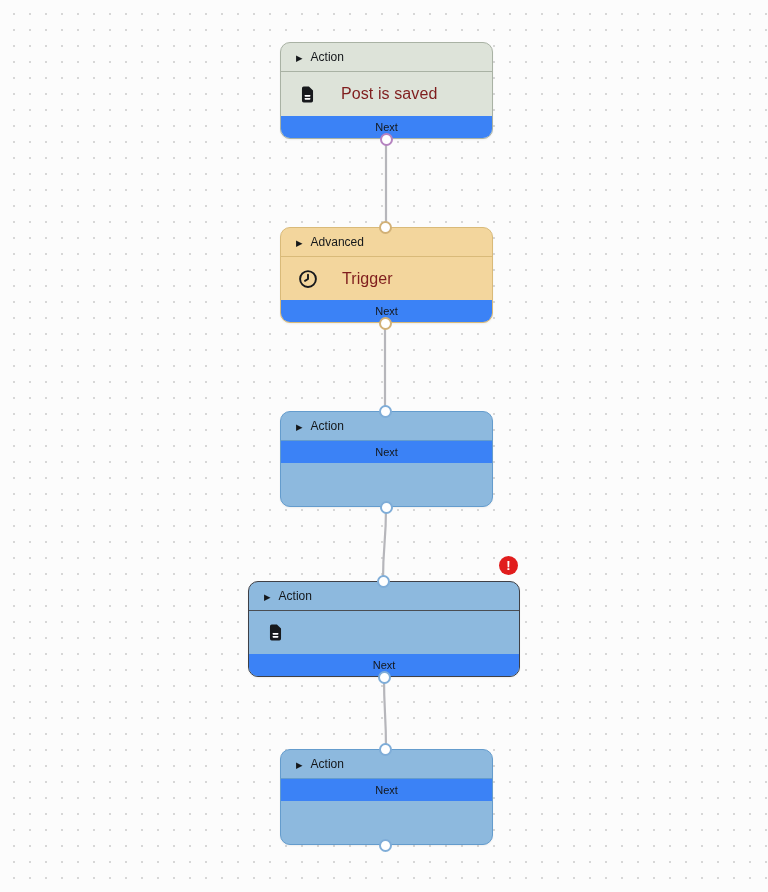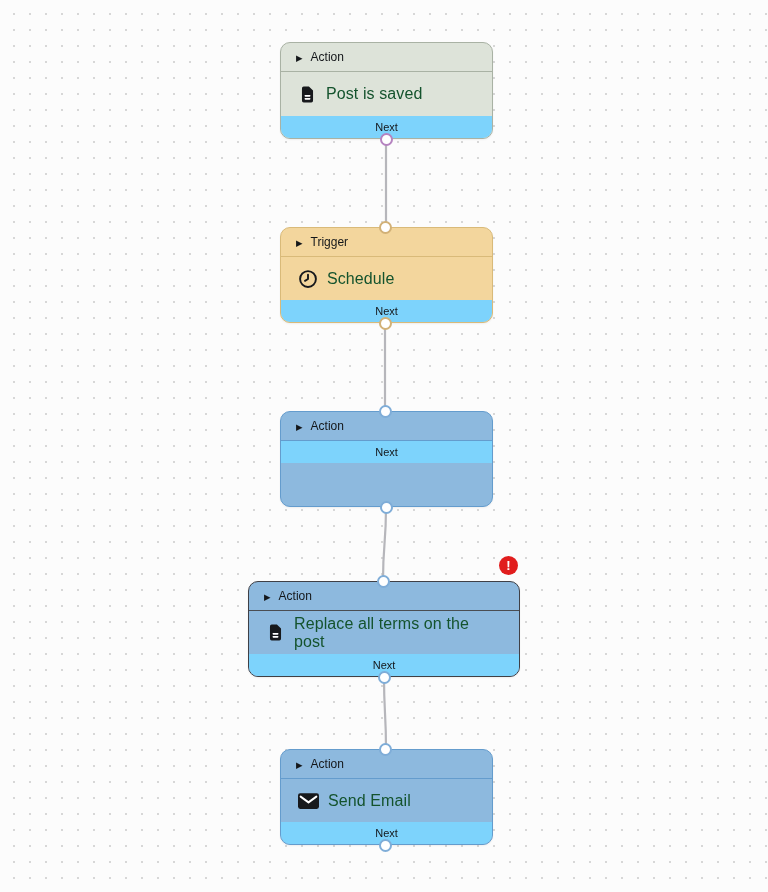--- a/index.html
+++ b/index.html
@@ -36,30 +36,30 @@
     font-size:12px;font-weight:500;color:#14171a;
     border-bottom:1px solid transparent;
   }
   .node--trigger .node-header{border-bottom-color:#a9b2a4;}
   .node--advanced .node-header{border-bottom-color:#d9ba79;}
   .node--action .node-header{border-bottom-color:#649ccd;}
   .node--selected .node-header{border-bottom-color:#4a4d52;}
   .tri{font-size:8.5px;line-height:1;color:#14171a;transform:translateY(0.5px);}
 
   .node-body{
-    flex:1;display:flex;align-items:center;gap:9px;
+    flex:1;display:flex;align-items:center;gap:24px;
     padding:0 17px;
-    font-size:16px;font-weight:500;color:#14532d;
+    font-size:16px;font-weight:500;color:#7f1d1d;
     letter-spacing:.1px;
   }
   .node-body .icon{display:flex;align-items:center;}
 
   .node-footer{
     height:22px;flex:0 0 22px;
-    background:#7dd3fc;
+    background:#3b82f6;
     display:flex;align-items:center;justify-content:center;
     font-size:11px;color:#14171a;
   }
 
   .port{
     position:absolute;z-index:3;
     width:13px;height:13px;border-radius:50%;
     background:#fff;box-sizing:border-box;
     border:2px solid #999;
   }
@@ -104,30 +104,30 @@
       <span>Post is saved</span>
     </div>
     <div class="node-footer">
       <span>Next</span>
     </div>
   </div>
 
   <div class="node node--advanced" style="left:280px;top:227px;width:213px;height:96px">
     <div class="node-header">
       <span class="tri">▶</span>
-      <span>Trigger</span>
+      <span>Advanced</span>
     </div>
     <div class="node-body">
       <span class="icon">
         <svg width="20" height="20" viewBox="0 0 24 24" fill="none" stroke="#17191c" stroke-width="2.3">
             <circle cx="12" cy="12" r="9.5"></circle>
             <path d="M12 6.8v5.2l-3.6 2.2" stroke-linecap="round" stroke-linejoin="round"></path>
           </svg>
       </span>
-      <span>Schedule</span>
+      <span>Trigger</span>
     </div>
     <div class="node-footer">
       <span>Next</span>
     </div>
   </div>
 
   <div class="node node--action" style="left:280px;top:411px;width:213px;height:96px">
     <div class="node-header">
       <span class="tri">▶</span>
       <span>Action</span>
@@ -143,40 +143,30 @@
       <span>Action</span>
     </div>
     <div class="node-body">
       <span class="icon">
         <svg width="19" height="19" viewBox="0 0 24 24">
             <path fill="#17191c" d="M5 4a2.2 2.2 0 0 1 2.2-2.2h6.6L19 6.8V20a2.2 2.2 0 0 1-2.2 2.2H7.2A2.2 2.2 0 0 1 5 20V4z"></path>
             <rect x="8.2" y="12.6" width="7.6" height="2.1" rx="1" fill="#fff"></rect>
             <rect x="8.2" y="16.4" width="7.6" height="2.1" rx="1" fill="#fff"></rect>
           </svg>
       </span>
-      <span>Replace all terms on the post</span>
     </div>
     <div class="node-footer">
       <span>Next</span>
     </div>
   </div>
 
   <div class="node node--action" style="left:280px;top:749px;width:213px;height:96px">
     <div class="node-header">
       <span class="tri">▶</span>
       <span>Action</span>
-    </div>
-    <div class="node-body">
-      <span class="icon">
-        <svg width="21" height="16" viewBox="0 0 24 18">
-            <rect width="24" height="18" rx="2.6" fill="#17191c"></rect>
-            <path d="M3 4 12 10.6 21 4" stroke="#fff" stroke-width="2.2" fill="none" stroke-linecap="round" stroke-linejoin="round"></path>
-          </svg>
-      </span>
-      <span>Send Email</span>
     </div>
     <div class="node-footer">
       <span>Next</span>
     </div>
   </div>
 
   <span class="port port--purple" style="left:379.5px;top:132.5px"></span>
   <span class="port port--tan" style="left:378.5px;top:220.5px"></span>
   <span class="port port--tan" style="left:378.5px;top:316.5px"></span>
   <span class="port port--blue" style="left:378.5px;top:404.5px"></span>

